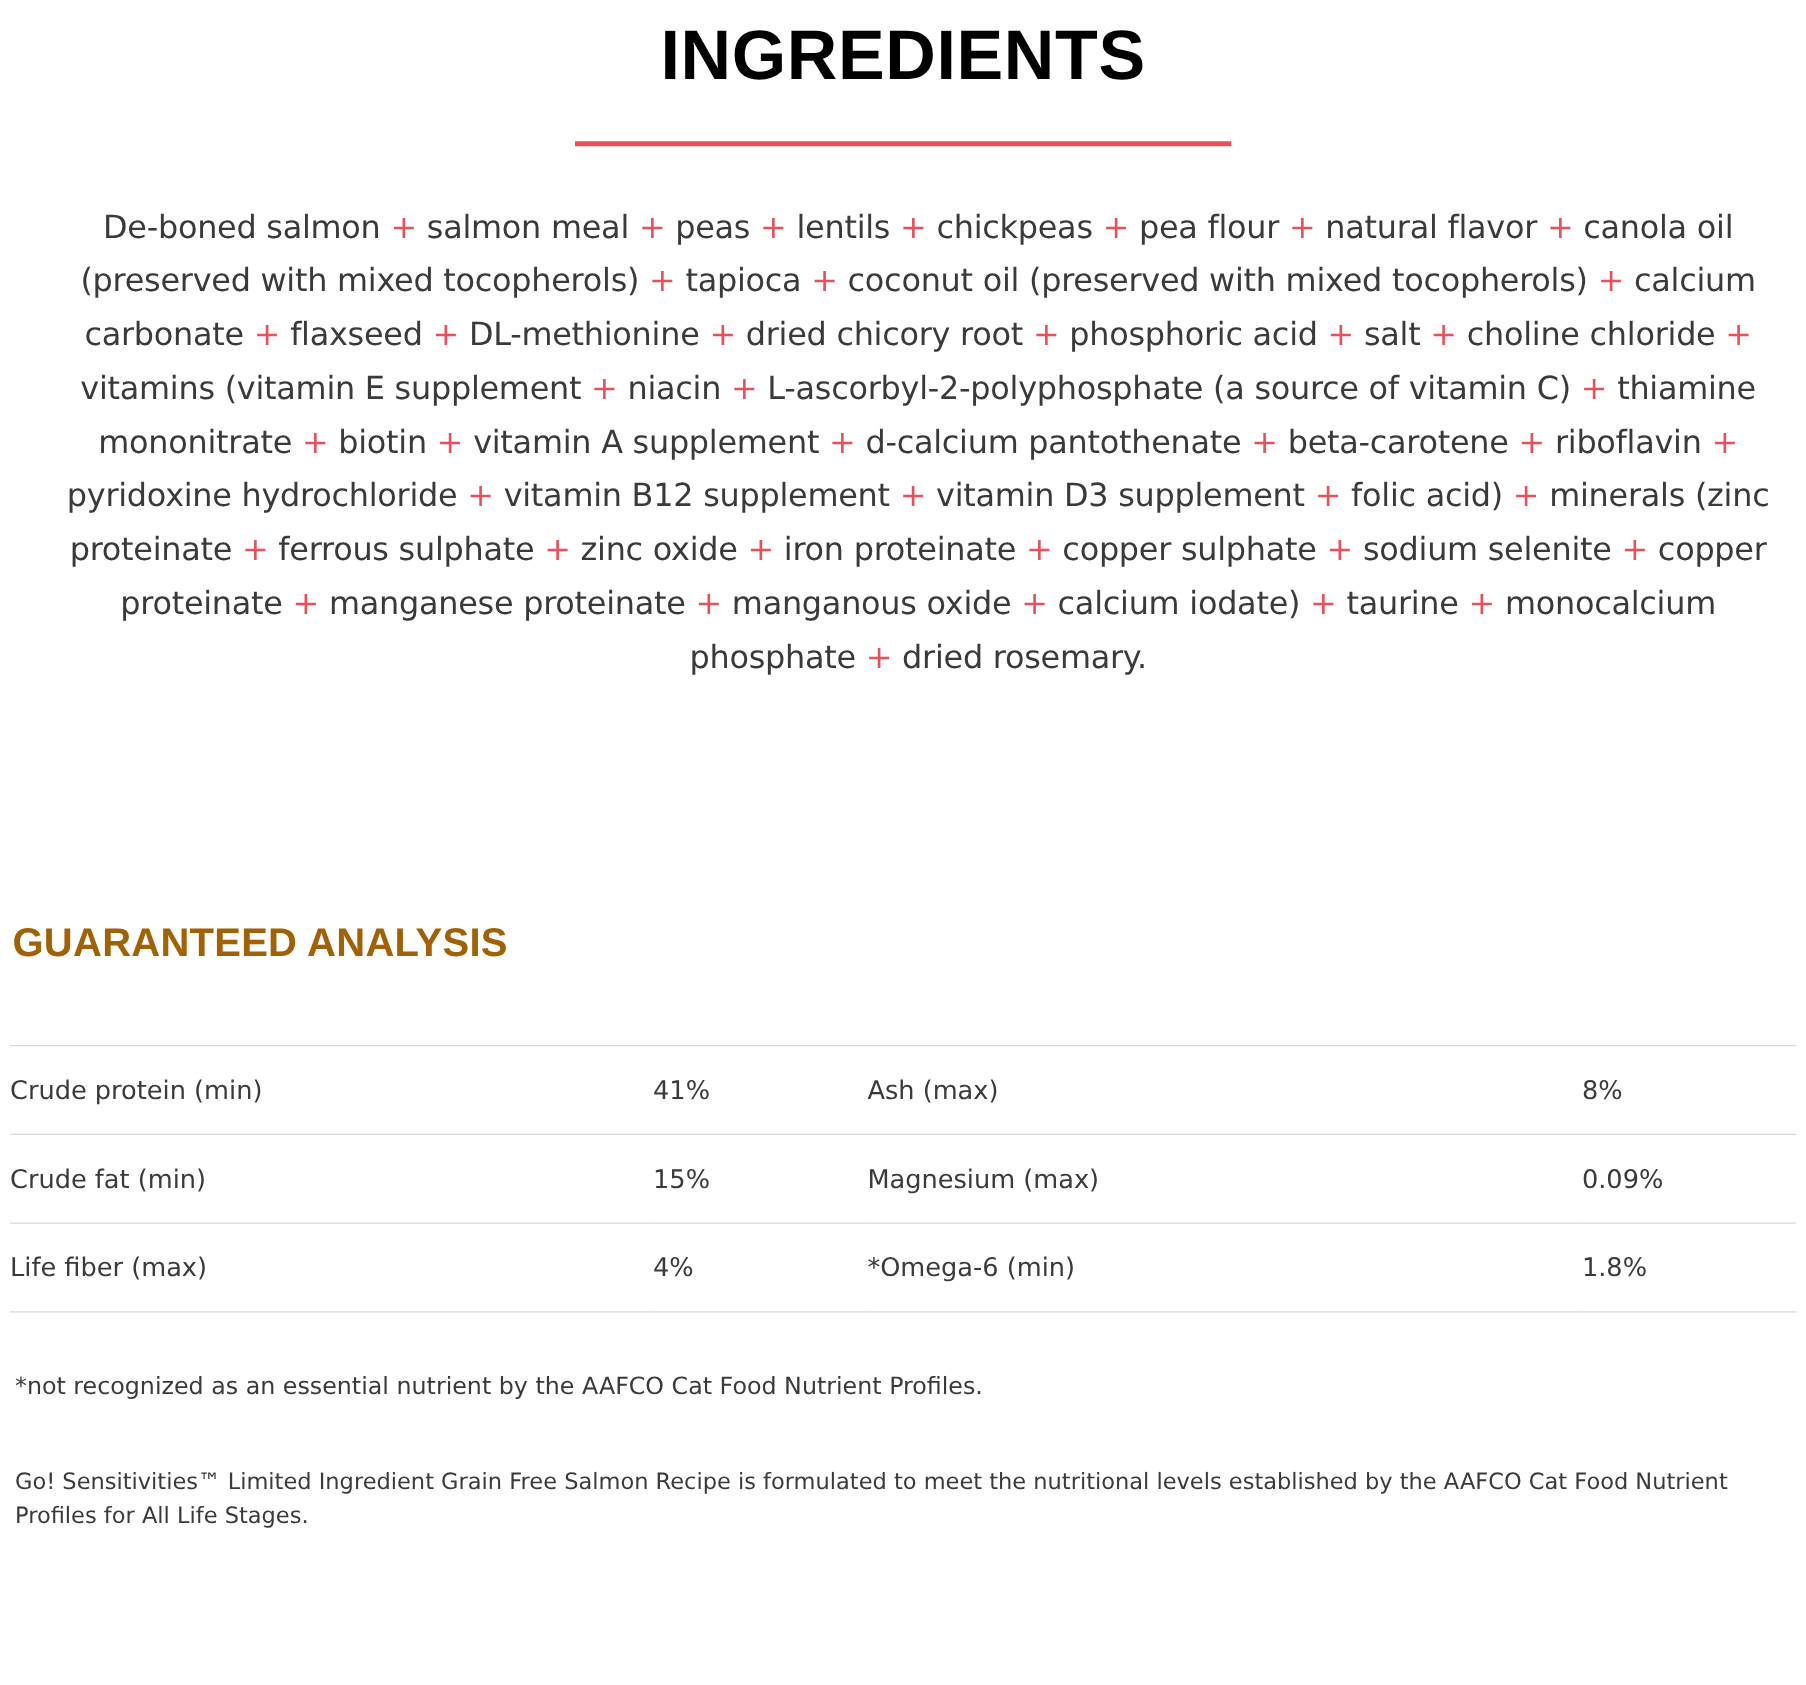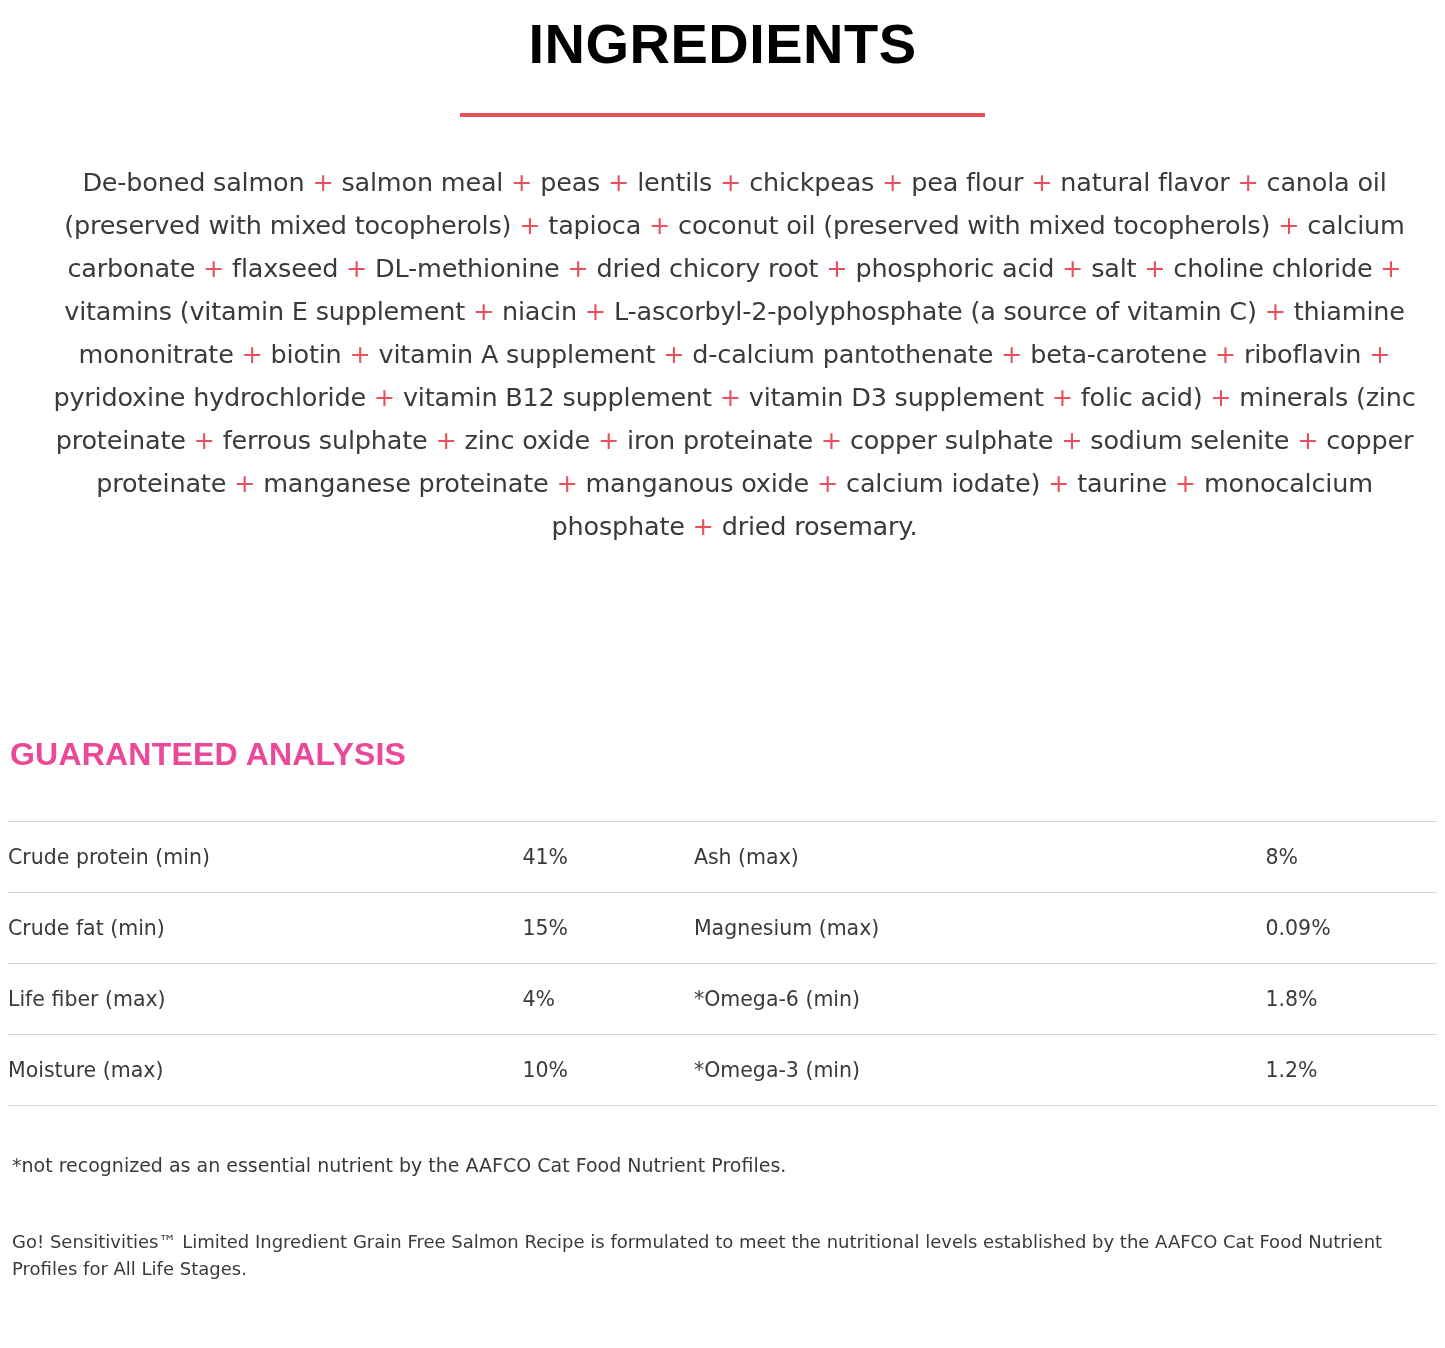--- a/index.html
+++ b/index.html
@@ -60,27 +60,27 @@
   
   .ga-section {
     margin-top: 188px;
     padding: 0 8px 0 8px;
   }
   .ga-title {
     font-family: "Liberation Sans", sans-serif;
     font-weight: bold;
     font-size: 32px;
     letter-spacing: 0.2px;
-    color: #ec4899;
+    color: #a16207;
     margin: 0 0 0 2px;
   }
   table.ga-table {
     width: 100%;
     border-collapse: collapse;
-    margin-top: 48px;
+    margin-top: 63px;
     font-size: 20.5px;
     color: #3a3a3a;
   }
   table.ga-table tr {
     border-bottom: 1px solid #d7d7d7;
   }
   table.ga-table tr:first-child {
     border-top: 1px solid #d7d7d7;
   }
   table.ga-table td {
@@ -138,26 +138,20 @@
           <td class="c2">15%</td>
           <td class="c3">Magnesium (max)</td>
           <td class="c4">0.09%</td>
         </tr>
         <tr>
           <td class="c1">Life fiber (max)</td>
           <td class="c2">4%</td>
           <td class="c3">*Omega-6 (min)</td>
           <td class="c4">1.8%</td>
         </tr>
-        <tr>
-          <td class="c1">Moisture (max)</td>
-          <td class="c2">10%</td>
-          <td class="c3">*Omega-3 (min)</td>
-          <td class="c4">1.2%</td>
-        </tr>
       </tbody>
     </table>
 
     <div class="footnote">*not recognized as an essential nutrient by the AAFCO Cat Food Nutrient Profiles.</div>
     <div class="disclaimer">Go! Sensitivities™ Limited Ingredient Grain Free Salmon Recipe is formulated to meet the nutritional levels established by the AAFCO Cat Food Nutrient Profiles for All Life Stages.</div>
   </div>
 
 </div>
 
 </body></html>

